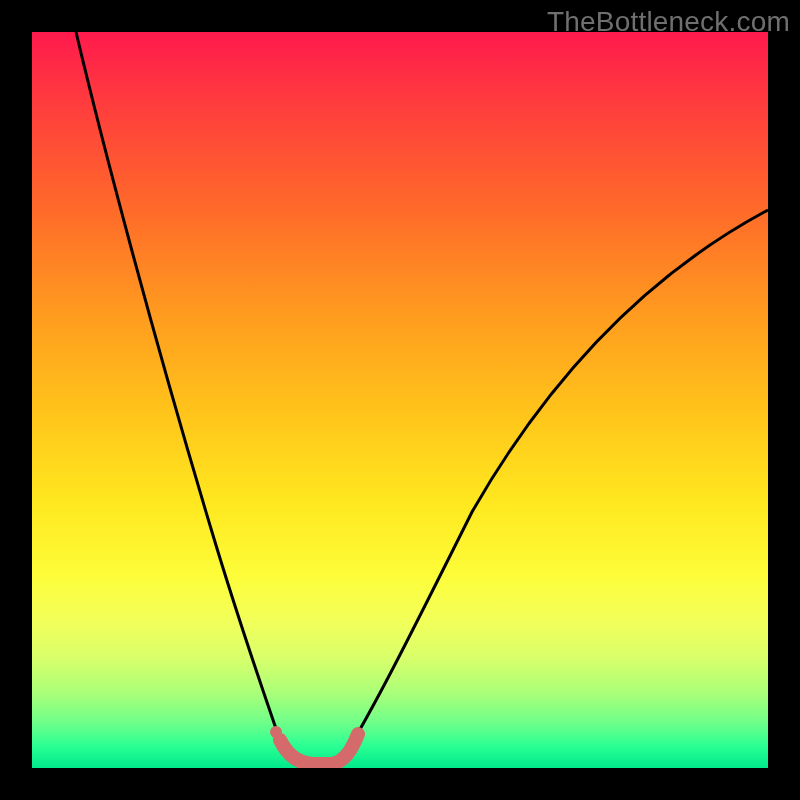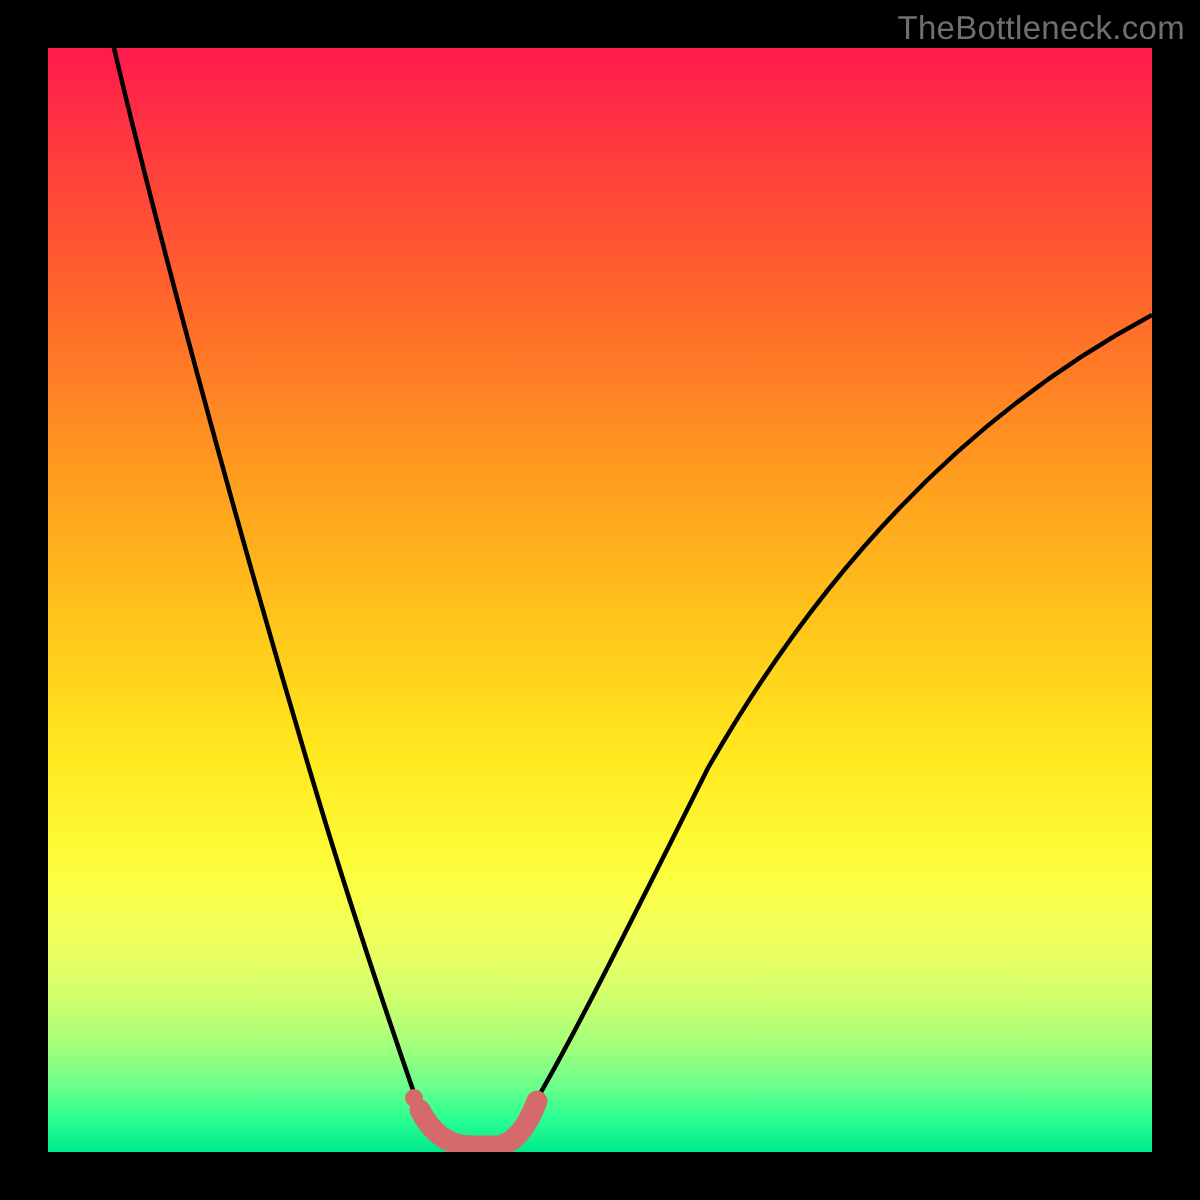--- a/index.html
+++ b/index.html
@@ -41,21 +41,21 @@
       #6cff8a 94%,
       #2aff93 97%,
       #00e98c 100%
     );
   }
   .watermark {
     position: absolute;
     top: 6px;
     right: 10px;
     color: #6f6f6f;
-    font-size: 22px;
+    font-size: 28px;
     font-weight: 500;
     letter-spacing: 0.2px;
     user-select: none;
   }
   svg.curves {
     position: absolute;
     left: 0;
     top: 0;
     width: 736px;
     height: 736px;

